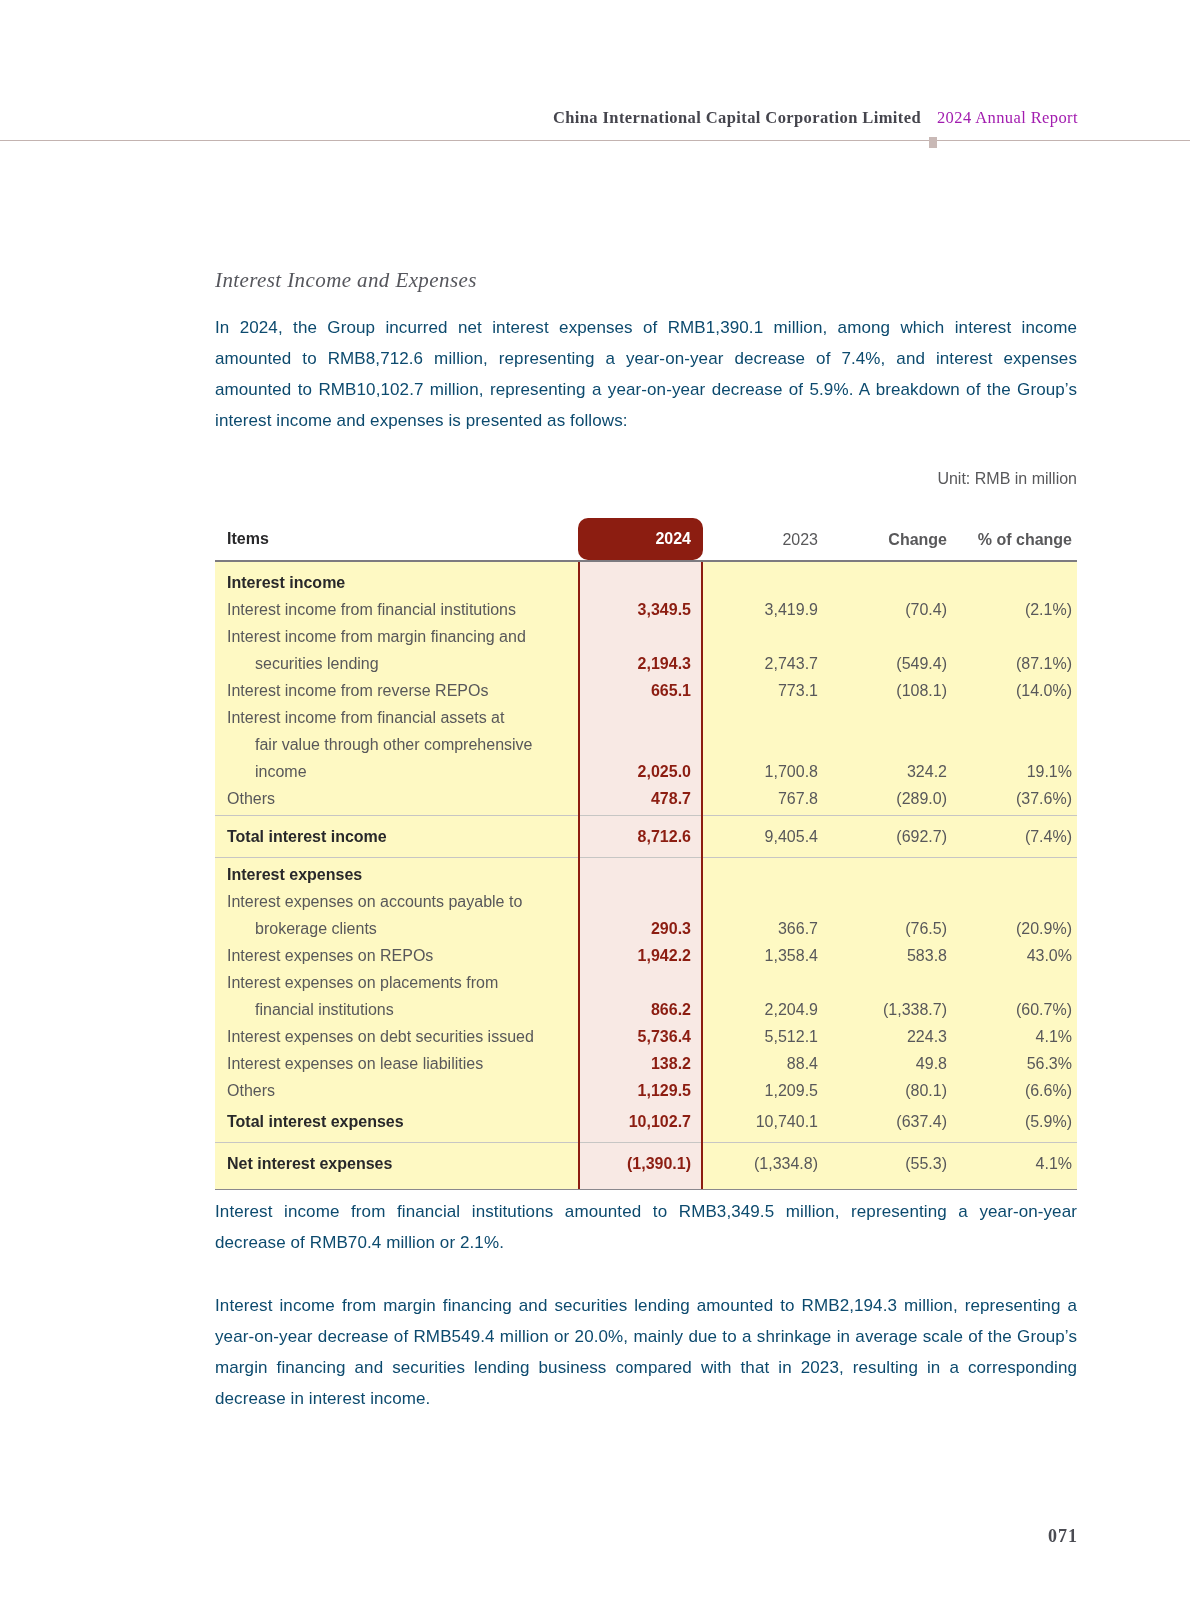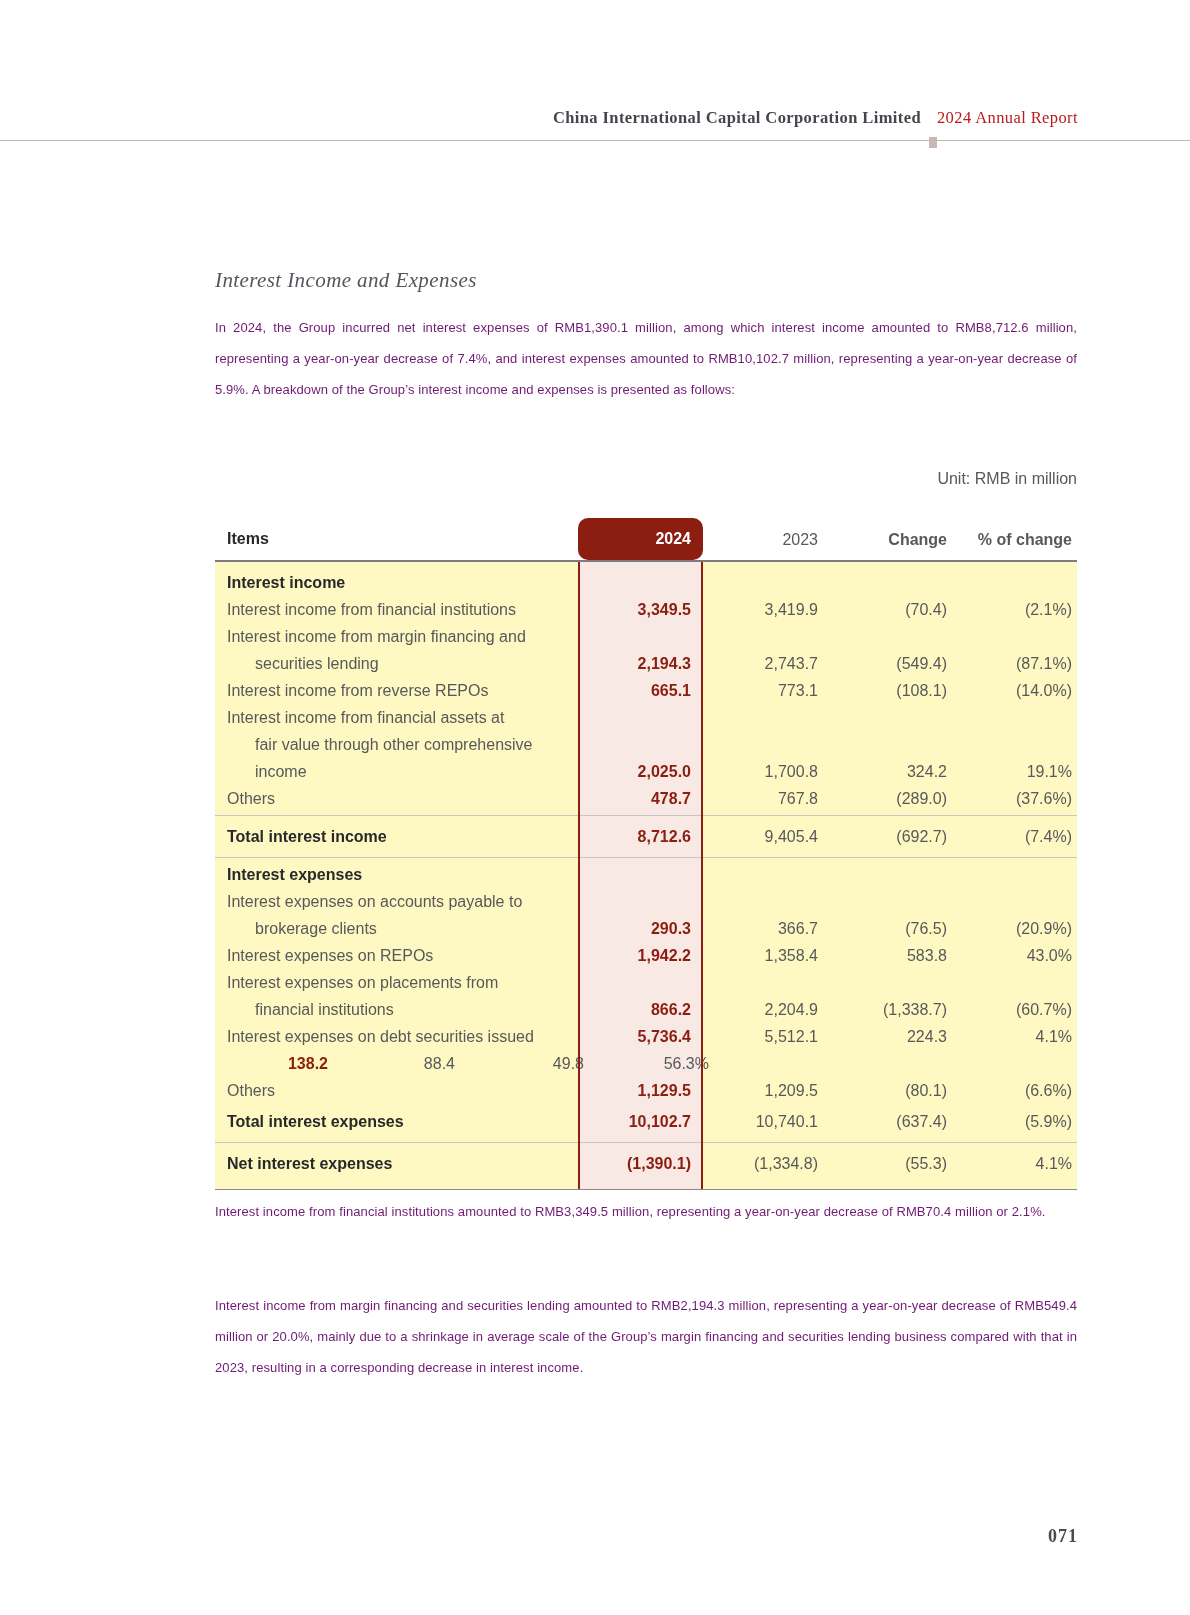--- a/index.html
+++ b/index.html
@@ -10,39 +10,39 @@
     font-family:"Liberation Sans","DejaVu Sans",sans-serif;
     overflow:hidden;
   }
   
   .run-head{
     position:absolute;top:108px;right:112px;
     font-family:"Liberation Serif","DejaVu Serif",serif;
     font-size:16.5px;letter-spacing:.4px;white-space:nowrap;
   }
   .run-head .company{font-weight:bold;color:#45454d;}
-  .run-head .report{color:#b91c1c;margin-left:16px;}
+  .run-head .report{color:#a21caf;margin-left:16px;}
   .head-rule{
     position:absolute;left:0;top:140px;width:1190px;height:1px;
     background:#c3b3b0;
   }
   .head-square{
     position:absolute;left:929px;top:137px;width:8px;height:11px;
     background:#c9b9b6;
   }
   
   .content{position:absolute;left:215px;width:862px;top:0;}
   .doc-title{
     position:absolute;top:268px;left:0;
     font-family:"Liberation Serif","DejaVu Serif",serif;
     font-style:italic;font-size:21px;color:#55565c;letter-spacing:.4px;text-align:center;
   }
   .para{
     position:absolute;left:0;width:862px;
-    font-size:13px;line-height:31px;color:#701a75;
+    font-size:17px;line-height:31px;color:#0c4a6e;
     text-align:justify;letter-spacing:.1px;
   }
   .intro{top:312px;}
   .p1{top:1196px;}
   .p2{top:1290px;}
   .unit-note{
     position:absolute;top:470px;left:0;width:862px;
     text-align:right;font-size:16px;color:#58585a;
   }
   
@@ -227,20 +227,23 @@
             <div class="trow data">
               <div class="lbl">
                 <div class="line">Interest expenses on debt securities issued</div>
               </div>
               <div class="cell c2024">5,736.4</div>
               <div class="cell c2023">5,512.1</div>
               <div class="cell cchange">224.3</div>
               <div class="cell cpct">4.1%</div>
             </div>
             <div class="trow data">
+              <div class="lbl">
+                <div class="line">Interest expenses on lease liabilities</div>
+              </div>
               <div class="cell c2024">138.2</div>
               <div class="cell c2023">88.4</div>
               <div class="cell cchange">49.8</div>
               <div class="cell cpct">56.3%</div>
             </div>
             <div class="trow data">
               <div class="lbl">
                 <div class="line">Others</div>
               </div>
               <div class="cell c2024">1,129.5</div>

